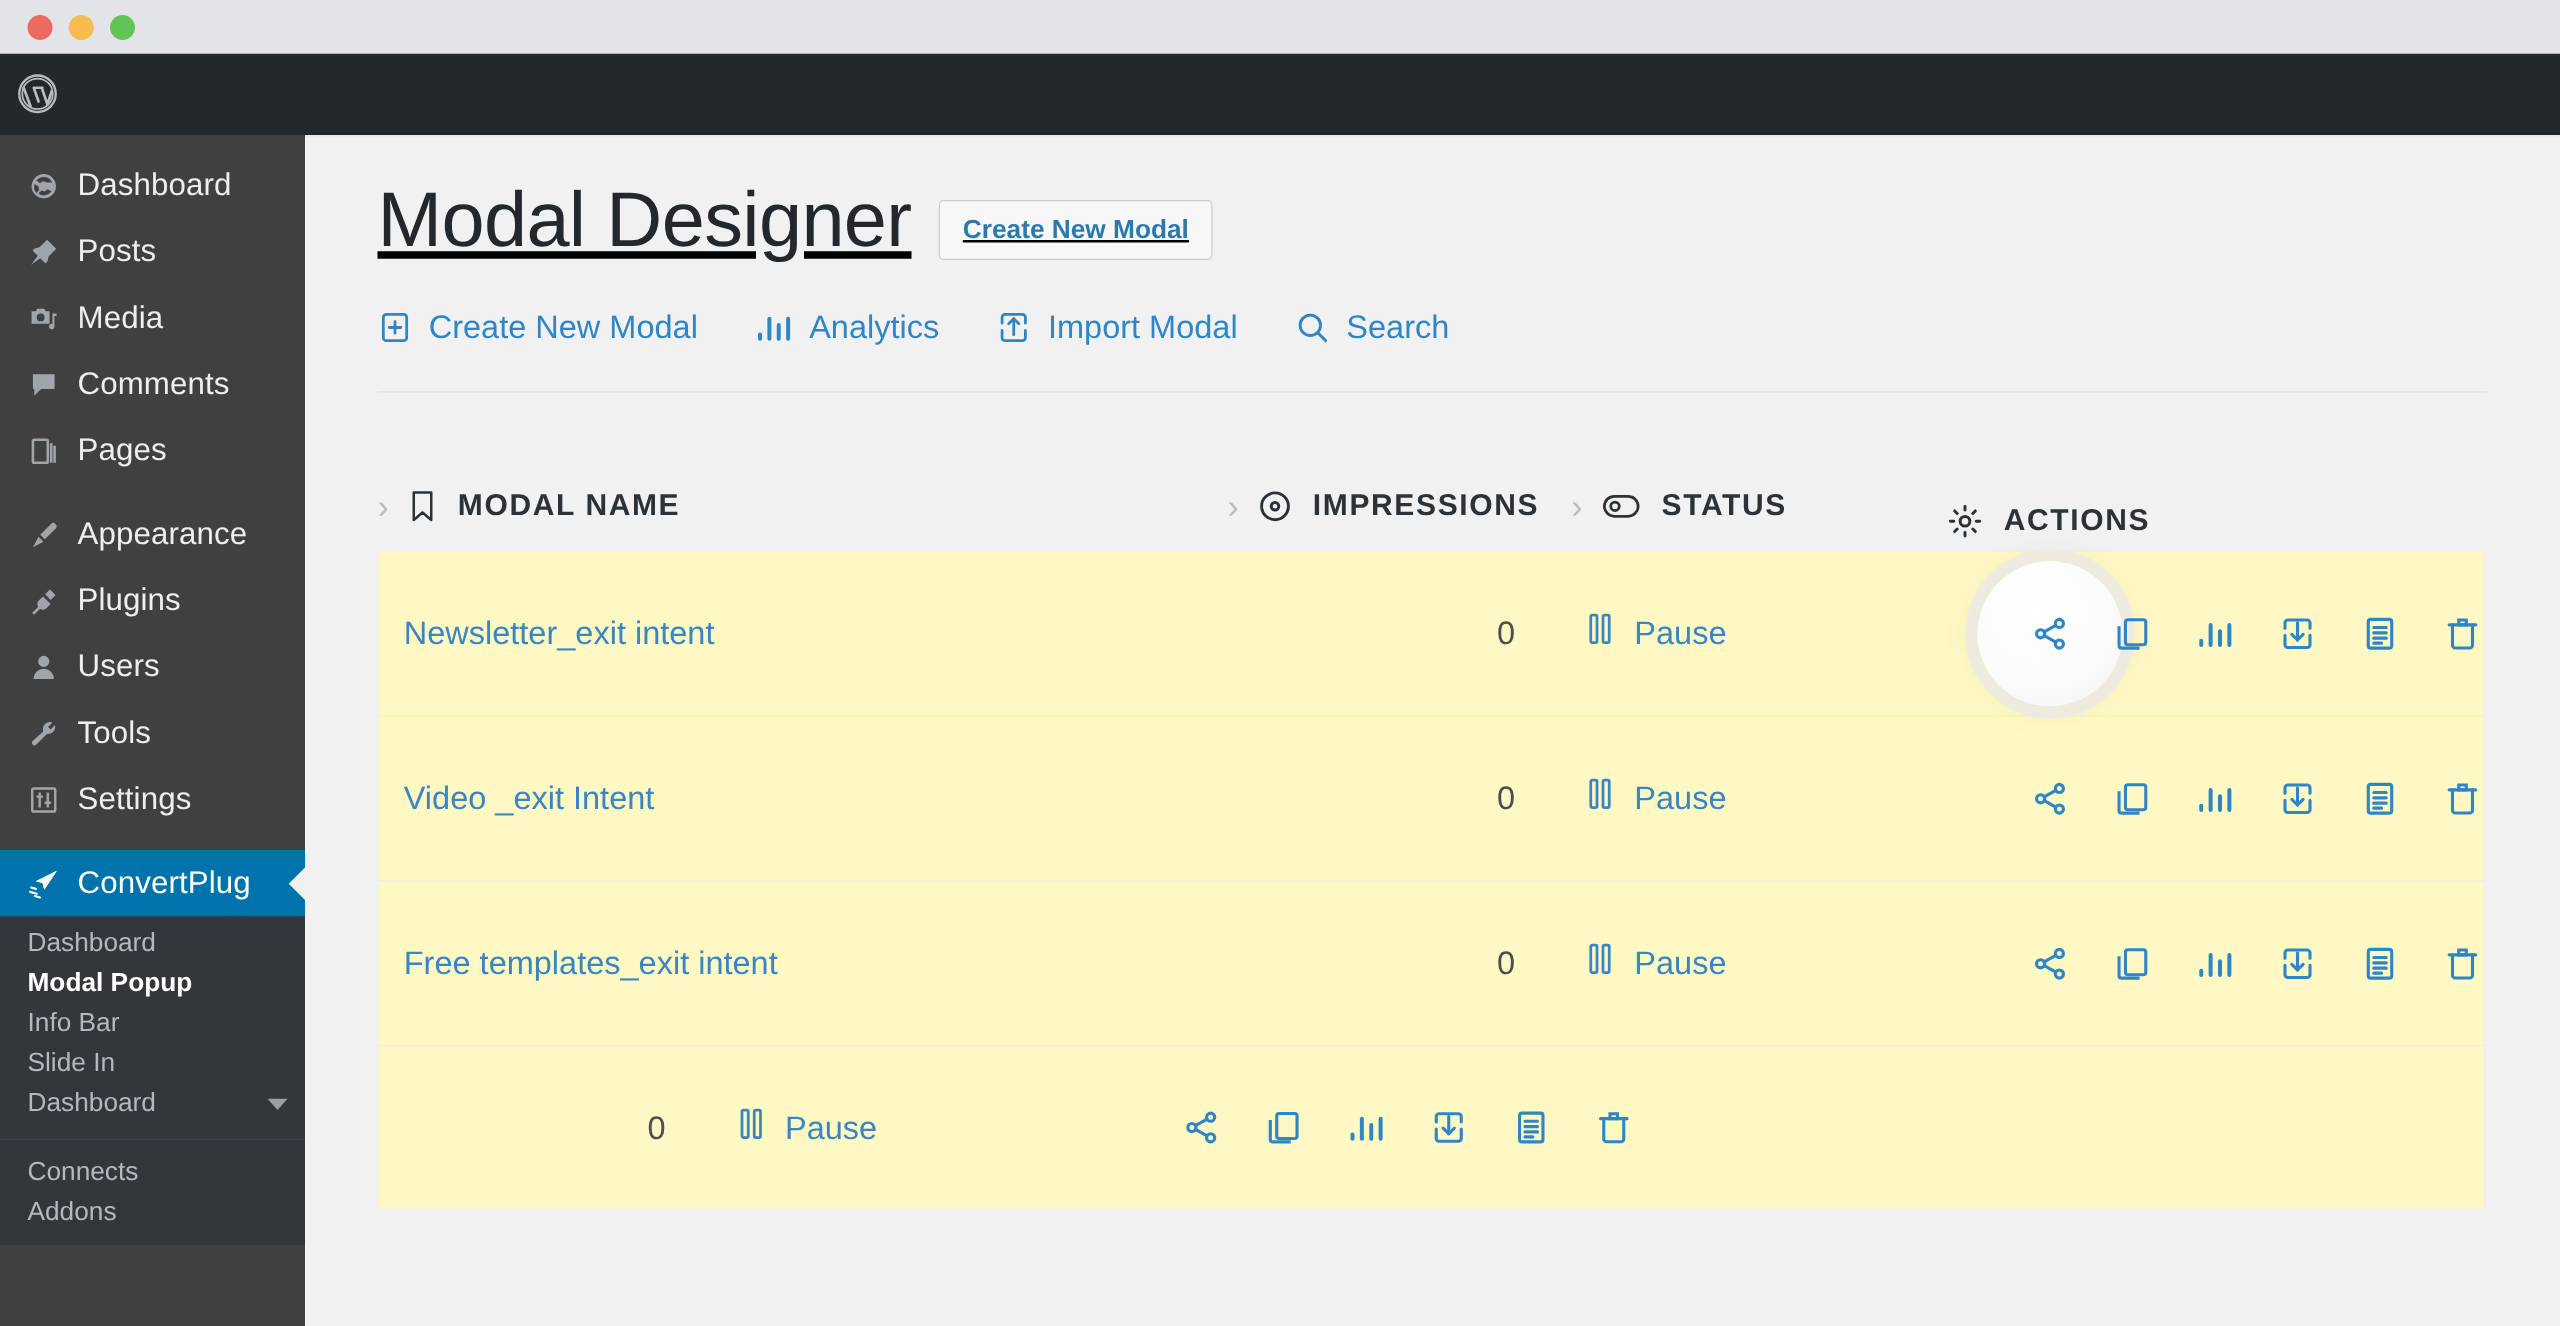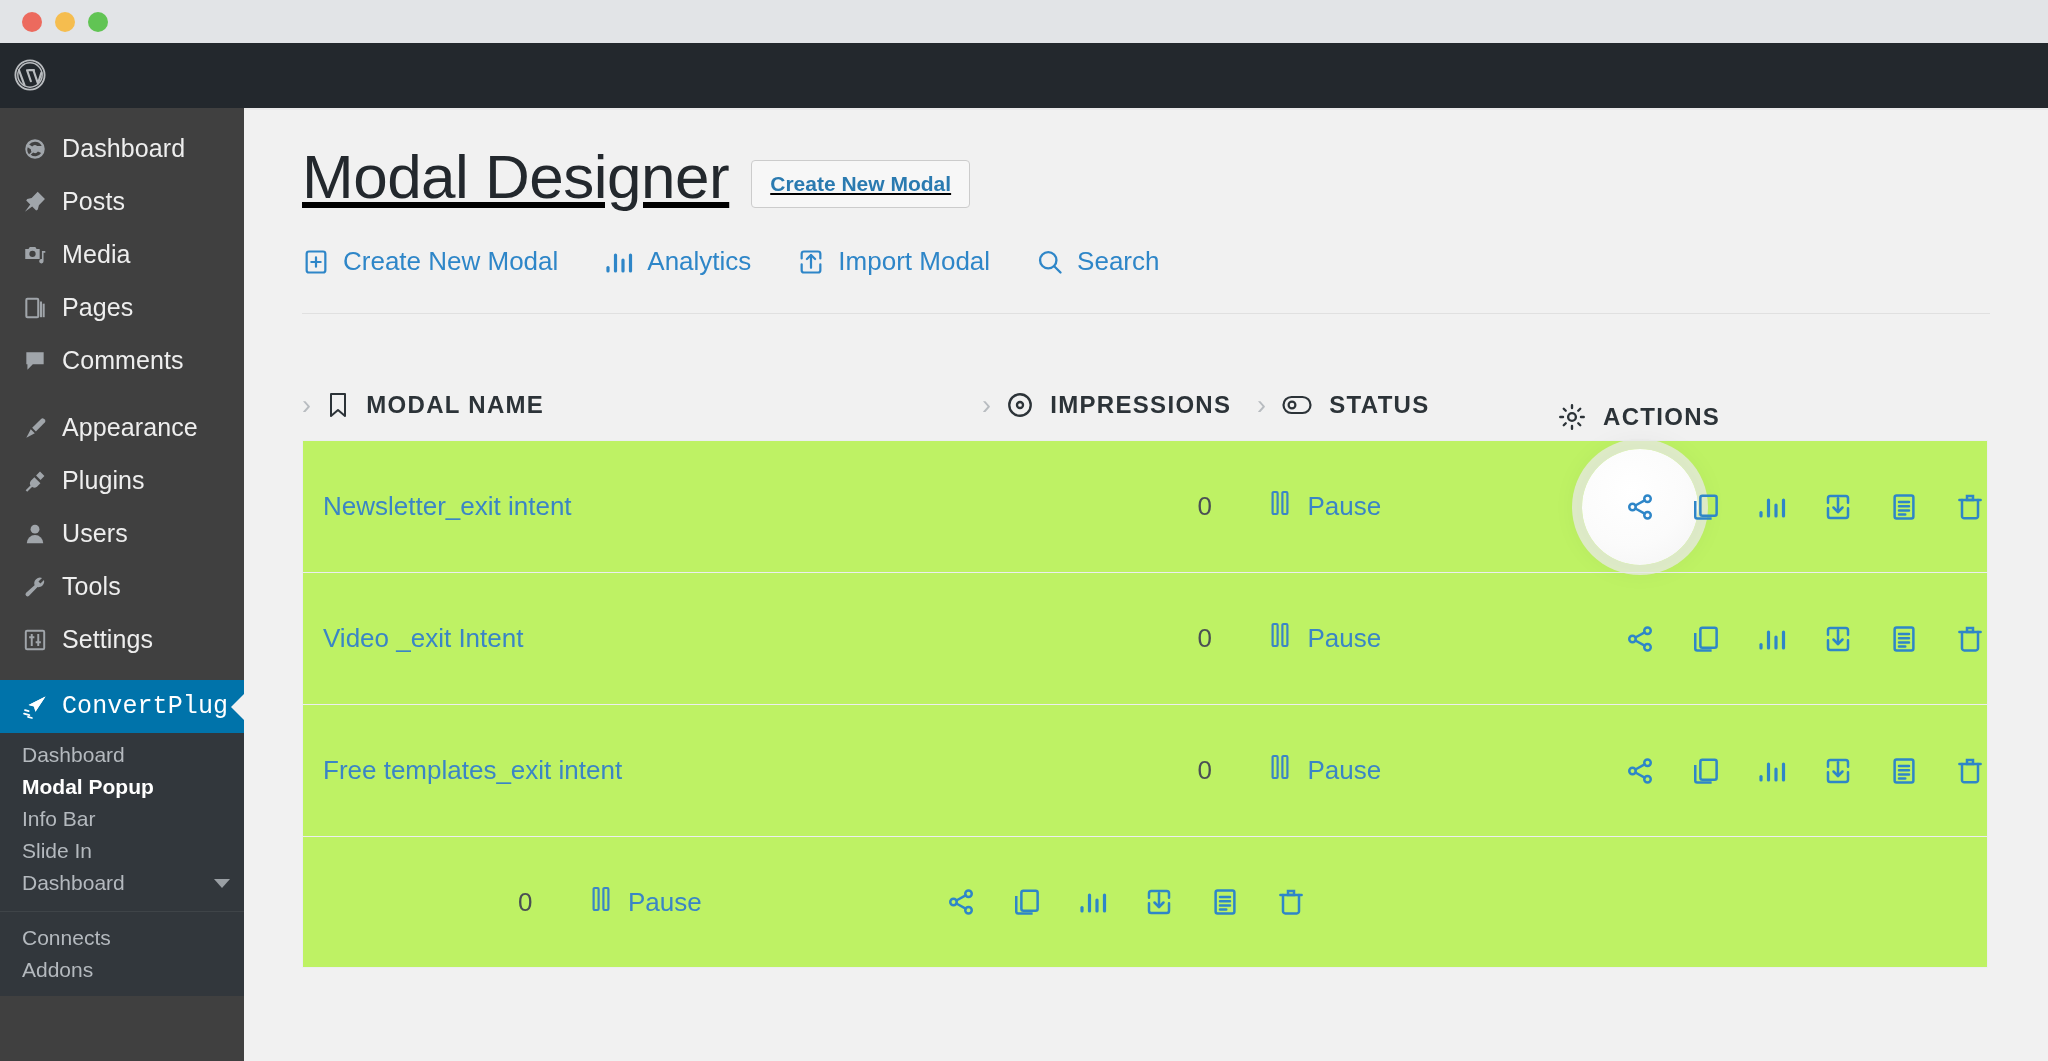--- a/index.html
+++ b/index.html
@@ -50,21 +50,20 @@
   .menu-item .mi-icon {
     width: 46px; min-width: 46px;
     display: flex; align-items: center; justify-content: center;
     color: #a0a5aa;
   }
   .menu-item .mi-label { padding-left: 4px; letter-spacing: .1px; }
   .menu-sep { height: 14px; }
   .menu-item.current {
     background: #0073aa;
     color: #fff;
-    font-family: Liberation Mono, monospace;
   }
   .menu-item.current .mi-icon { color: #fff; }
   .menu-item.current::after {
     content: ""; position: absolute; right: -1px; top: 50%;
     transform: translateY(-50%);
     border: 14px solid transparent;
     border-right-color: #f1f1f1;
   }
   .submenu { background: #32373c; padding: 6px 0 10px 0; }
   .submenu-item {
@@ -135,21 +134,21 @@
   .th .chev { color: #b8bcc0; margin-right: 14px; font-size: 27px; font-weight: normal; }
   .th .th-icon { margin-right: 16px; display: flex; align-items: center; }
   .col-name   { width: 680px; }
   .col-impr   { width: 275px; }
   .col-status { width: 300px; }
   .col-actions{ width: 430px; margin-top: 24px; }
 
   .trow {
     display: flex; align-items: center;
     height: 132px;
-    background: #bef264;
+    background: #fef9c3;
     border: 1px solid #eceef0;
     border-bottom: none;
   }
   .trow:last-child { border-bottom: 1px solid #eceef0; }
   .td { display: flex; align-items: center; }
   .td-name { width: 680px; padding-left: 20px; }
   .td-name a { color: #3a85c6; font-size: 26px; text-decoration: none; cursor: pointer; }
   .td-impr { width: 275px; justify-content: flex-start; padding-left: 215px;
              color: #4a4f54; font-size: 26px; }
   .td-status { width: 300px; padding-left: 14px; text-align: right; }
@@ -219,36 +218,36 @@
       <svg width="26" height="26" viewBox="0 0 24 24" fill="currentColor">
         <path d="M3 6.5h3l1.2-1.8h5.1L13.5 6.5h2.8v9.2H3zm6.7 1.6a2.9 2.9 0 1 0 2.9 2.9 2.9 2.9 0 0 0-2.9-2.9z"></path>
         <path d="M18.4 8.2v7.6a2 2 0 1 0 1.5 1.9V10h1.6V8.2z"></path>
       </svg>
     </span>
     <span class="mi-label">Media</span>
   </div>
 
   <div class="menu-item">
     <span class="mi-icon">
+      <svg width="26" height="26" viewBox="0 0 24 24" fill="currentColor">
+        <path d="M4 4h16v11H10l-5 5v-5H4z"></path>
+      </svg>
+    </span>
+    <span class="mi-label">Comments</span>
+  </div>
+
+  <div class="menu-item">
+    <span class="mi-icon">
       <svg width="26" height="26" viewBox="0 0 24 24" fill="none" stroke="currentColor" stroke-width="1.9">
         <rect x="4" y="3.5" width="11" height="17" rx="1"></rect>
         <path d="M17.5 6v14.5"></path>
           <path d="M20 8v12.5"></path>
       </svg>
     </span>
     <span class="mi-label">Pages</span>
-  </div>
-
-  <div class="menu-item">
-    <span class="mi-icon">
-      <svg width="26" height="26" viewBox="0 0 24 24" fill="currentColor">
-        <path d="M4 4h16v11H10l-5 5v-5H4z"></path>
-      </svg>
-    </span>
-    <span class="mi-label">Comments</span>
   </div>
 
   <div class="menu-sep"></div>
 
   <div class="menu-item">
     <span class="mi-icon">
       <svg width="26" height="26" viewBox="0 0 24 24" fill="currentColor">
         <path d="M20.4 3.6a2 2 0 0 0-2.8 0L9.4 11.8l3.4 3.4 8.2-8.2a2 2 0 0 0 0-2.8z"></path>
         <path d="M8.1 13.2 4 21l7.8-4.1z"></path>
       </svg>

